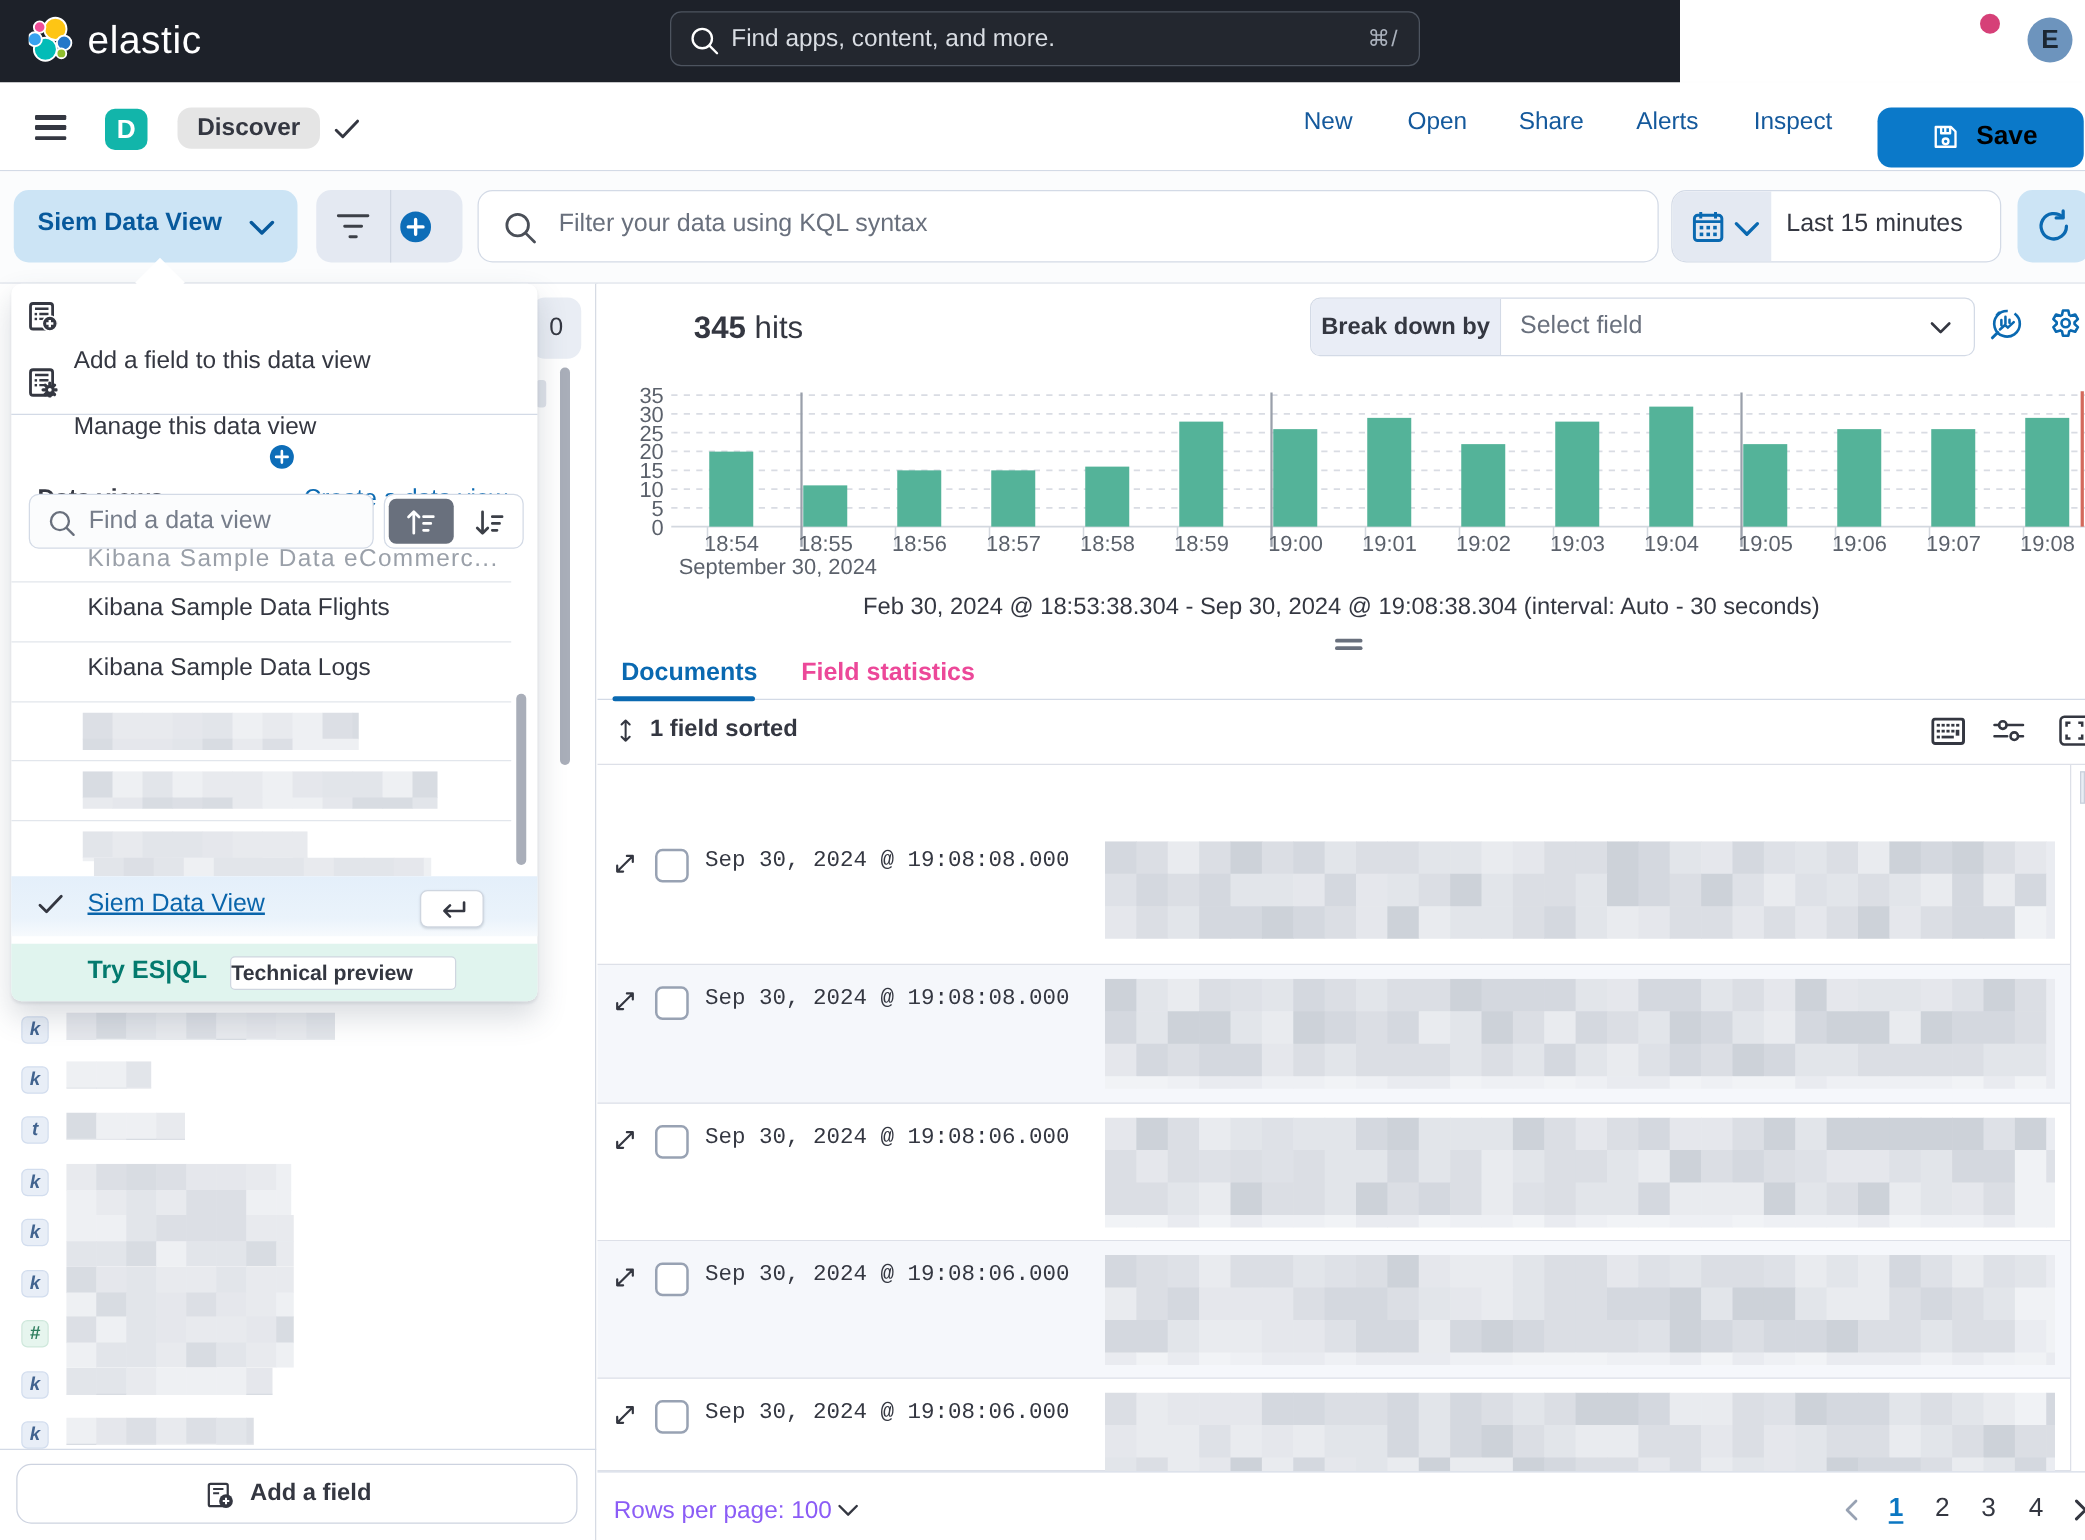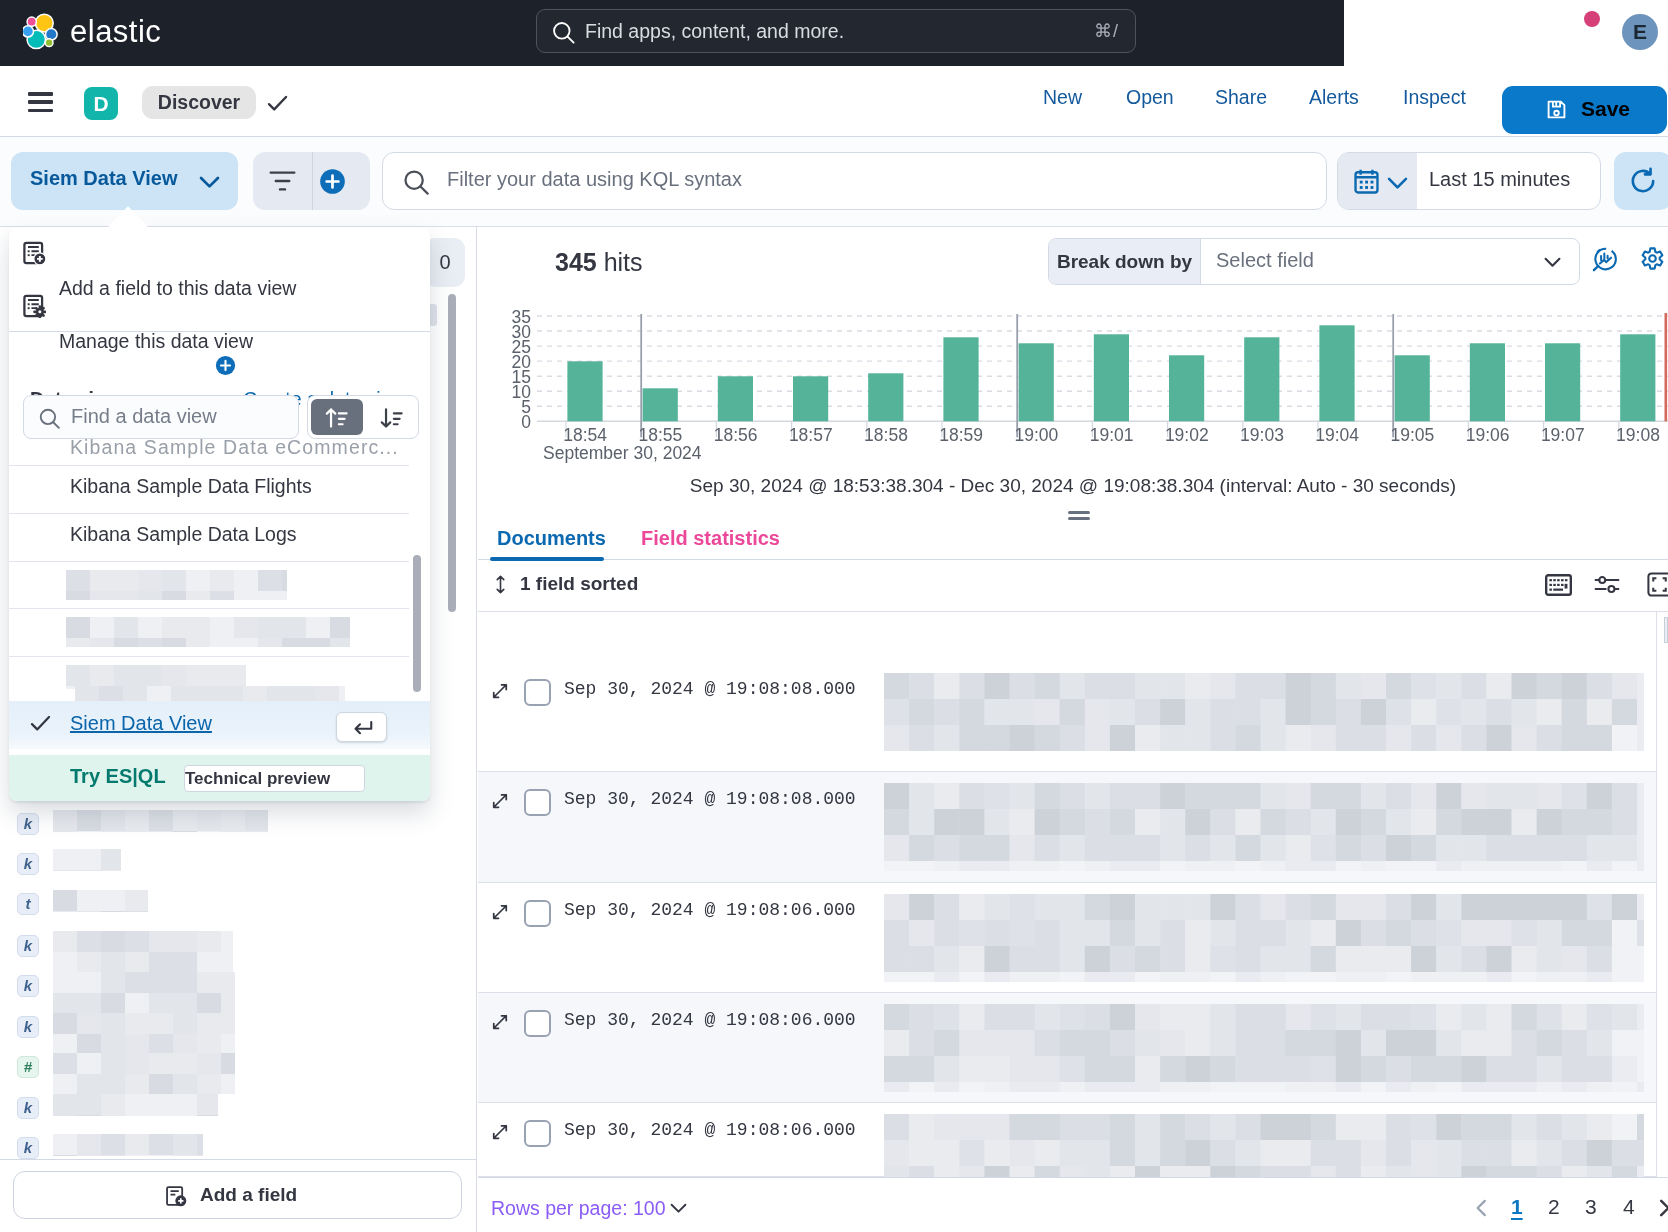--- a/index.html
+++ b/index.html
@@ -457,21 +457,21 @@
   <svg class="abs" style="left:1114px;top:19px" width="26" height="26" viewBox="0 0 16 16">
       <path d="M2.6 4.5A6.3 6.3 0 1 1 2 8" fill="none" stroke="#0a69b1" stroke-width="1.3" transform="rotate(100 8 7.7)"></path>
       <path d="M3.2 4A6.3 6.3 0 0 1 6 1.7" fill="none" stroke="#0a69b1" stroke-width="1.3" stroke-dasharray="2.4 1.7"></path>
       <path d="M3.8 12.3L1.2 14.9" stroke="#0a69b1" stroke-width="1.5" stroke-linecap="round"></path>
       <path d="M5.6 8.7V6.2M7.6 8V4.6M9.6 7.5V6M4.9 10.8l2.5-2.2 1.4 1.3 2.9-2.7" fill="none" stroke="#0a69b1" stroke-width="1.25" stroke-linecap="round"></path>
     </svg>
   <svg class="abs" style="left:1162px;top:19px" width="25" height="25" viewBox="0 0 16 16">
       <path d="M9.37 1.54 L6.63 1.54 L6.13 3.80 L5.30 4.28 L3.10 3.58 L1.72 5.96 L3.43 7.52 L3.43 8.48 L1.72 10.04 L3.10 12.42 L5.30 11.72 L6.13 12.20 L6.63 14.46 L9.37 14.46 L9.87 12.20 L10.70 11.72 L12.90 12.42 L14.28 10.04 L12.57 8.48 L12.57 7.52 L14.28 5.96 L12.90 3.58 L10.70 4.28 L9.87 3.80 Z" fill="none" stroke="#0a69b1" stroke-width="1.35" stroke-linejoin="round"></path>
       <circle cx="8" cy="8" r="2.1" fill="none" stroke="#0a69b1" stroke-width="1.35"></circle>
     </svg>
-  <div class="caption">Sep 30, 2024 @ 18:53:38.304 - Dec 30, 2024 @ 19:08:38.304 (interval: Auto - 30 seconds)</div>
+  <div class="caption">Feb 30, 2024 @ 18:53:38.304 - Sep 30, 2024 @ 19:08:38.304 (interval: Auto - 30 seconds)</div>
   <div class="handle">
       <div></div>
       <div></div>
     </div>
   <div class="tabs">
     <div class="tab1">Documents</div>
     <div class="tab1u"></div>
     <div class="tab2">Field statistics</div>
   </div>
   <div class="sortedbar">

